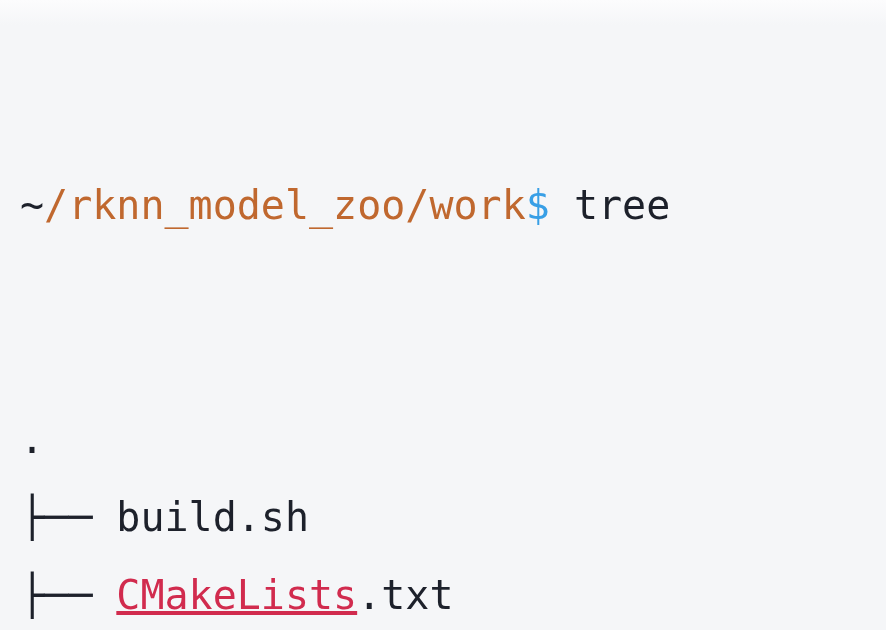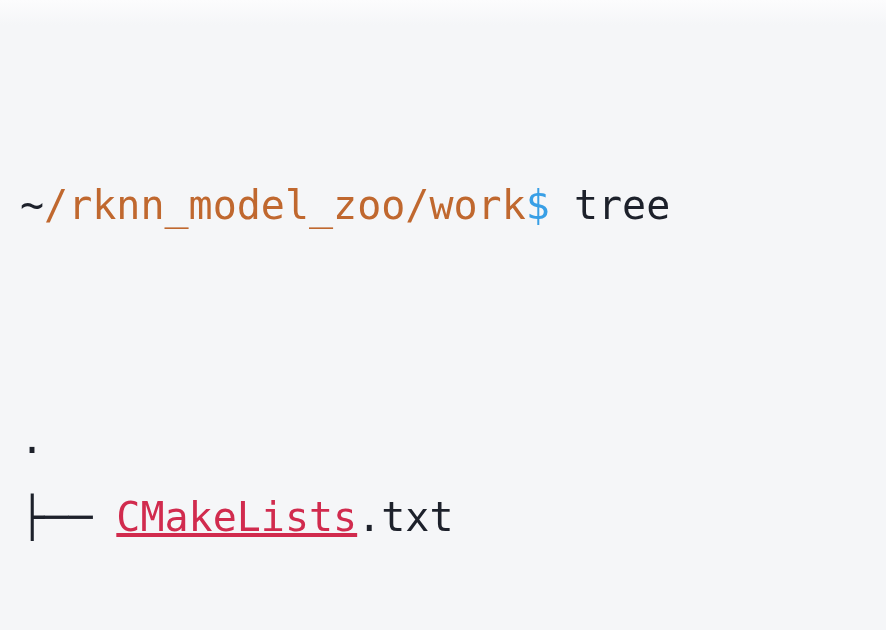--- a/index.html
+++ b/index.html
@@ -36,14 +36,14 @@
   .c-red    { color: var(--red); text-decoration: underline; }
   .c-path   { color: var(--orange); }
   .c-dollar { color: var(--blue); }
   .prompt-command { padding-left: 1ch; }
 </style>
 </head>
 <body>
 
 <div class="terminal">
   <div class="line"><span class="c-fg">~</span><span class="c-path">/rknn_model_zoo/work</span><span class="c-dollar">$</span><span class="c-fg prompt-command">tree</span></div>
-  <div id="tree-output"><div class="line"><span class="c-fg">.</span></div><div class="line"><span class="c-fg">├── </span><span class="c-red">CMakeLists</span><span class="c-fg">.txt</span></div></div>
+  <div id="tree-output"><div class="line"><span class="c-fg">.</span></div><div class="line"><span class="c-fg">├── build.sh</span></div><div class="line"><span class="c-fg">├── </span><span class="c-red">CMakeLists</span><span class="c-fg">.txt</span></div></div>
 </div>
 
 </body></html>

